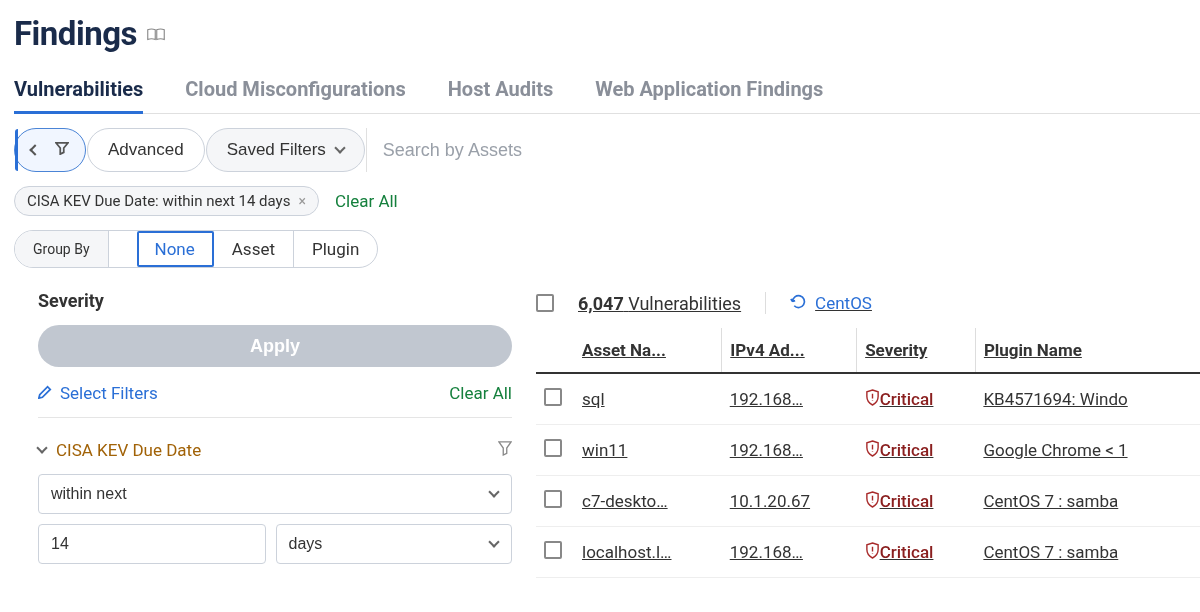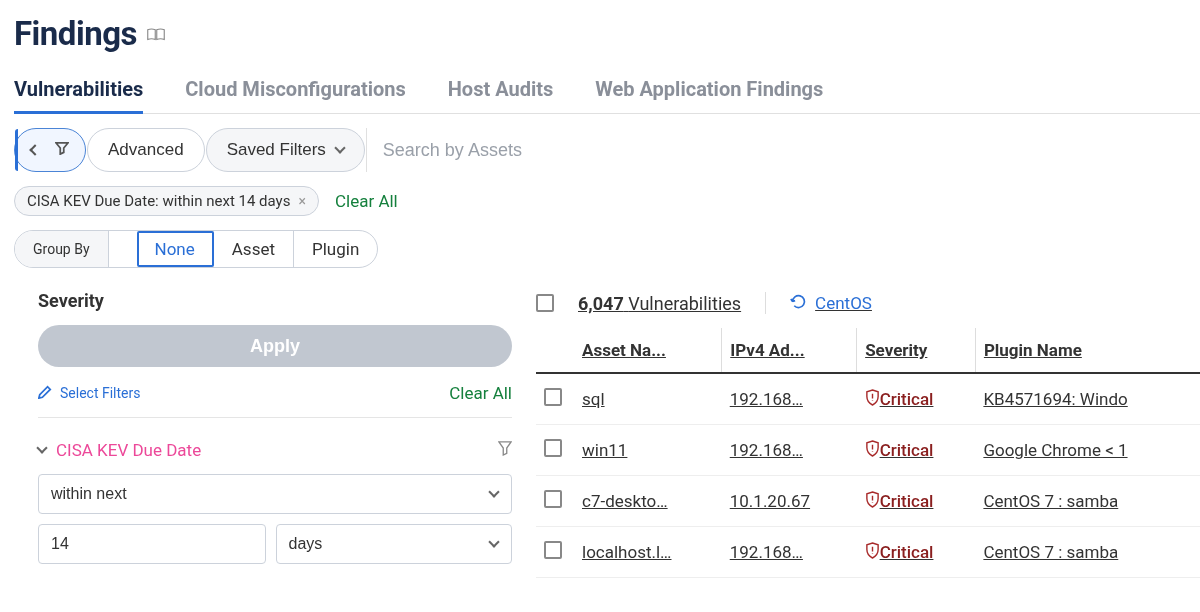--- a/index.html
+++ b/index.html
@@ -30,24 +30,24 @@
     .seg{display:flex;border:1px solid #ccd2db;border-radius:24px;overflow:hidden;height:38px;align-items:center;}
     .seg-label{background:#f5f6f8;padding:0 18px;height:100%;display:flex;align-items:center;font-size:14px;color:#333;border-right:1px solid #ccd2db;}
     .seg-opt{padding:0 18px;height:100%;display:flex;align-items:center;font-size:17px;color:#333;border-right:1px solid #ccd2db;cursor:pointer;}
     .seg-opt:last-child{border-right:none;}
     .seg-opt.active{outline:2px solid #2a6fd6;outline-offset:-2px;color:#2a6fd6;border-radius:2px;margin-left:28px;}
     .main{display:flex;gap:0;}
     .filters-panel{width:522px;padding:8px 24px 0 24px;}
     .filters-header{font-size:18px;font-weight:700;color:#333;margin-bottom:14px;}
     .apply-btn{width:100%;height:42px;background:#c1c7d0;color:#fff;border:none;border-radius:21px;font-size:18px;font-weight:600;cursor:pointer;margin-bottom:16px;}
     .filters-links{display:flex;justify-content:space-between;align-items:center;padding-bottom:14px;border-bottom:1px solid #e5e5e5;margin-bottom:14px;}
-    .link-row{display:flex;gap:8px;align-items:center;color:#2a6fd6;font-size:14px;cursor:pointer;}
+    .link-row{display:flex;gap:8px;align-items:center;color:#2a6fd6;font-size:17px;cursor:pointer;}
     .pencil-icon svg{width:14px;height:14px;stroke:#2a6fd6;fill:none;stroke-width:2;}
     .filter-section-hdr{display:flex;align-items:center;justify-content:space-between;padding:8px 0 14px;cursor:pointer;}
-    .filter-section-name{display:flex;align-items:center;gap:10px;font-size:17px;color:#ec4899;}
+    .filter-section-name{display:flex;align-items:center;gap:10px;font-size:17px;color:#a16207;}
     .funnel-grey svg{width:14px;height:16px;stroke:#888;fill:none;stroke-width:1.5;}
     .filter-inputs{display:flex;flex-direction:column;gap:10px;}
     .select-box{position:relative;}
     .select-input, .num-input{width:100%;height:40px;border:1px solid #ccd2db;border-radius:4px;padding:0 12px;font-size:16px;color:#333;background:#fff;}
     .select-box .chevron-down{position:absolute;right:14px;top:14px;}
     .two-col{display:flex;gap:10px;}
     .two-col>*{flex:1;}
     .num-half{flex:0 0 48%;}
     .results{flex:1;min-width:0;text-decoration:underline;}
     .results-hdr{display:flex;align-items:center;gap:24px;padding:10px 0 14px;}

